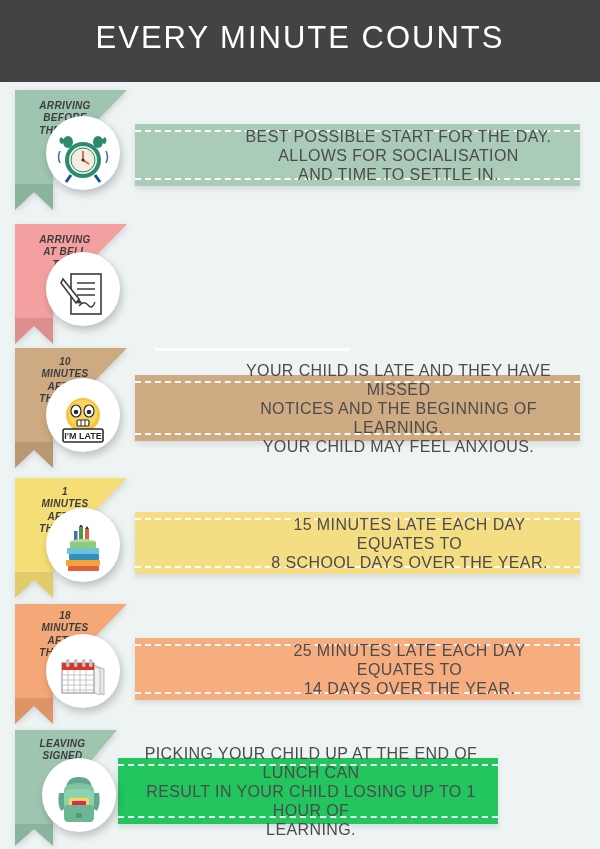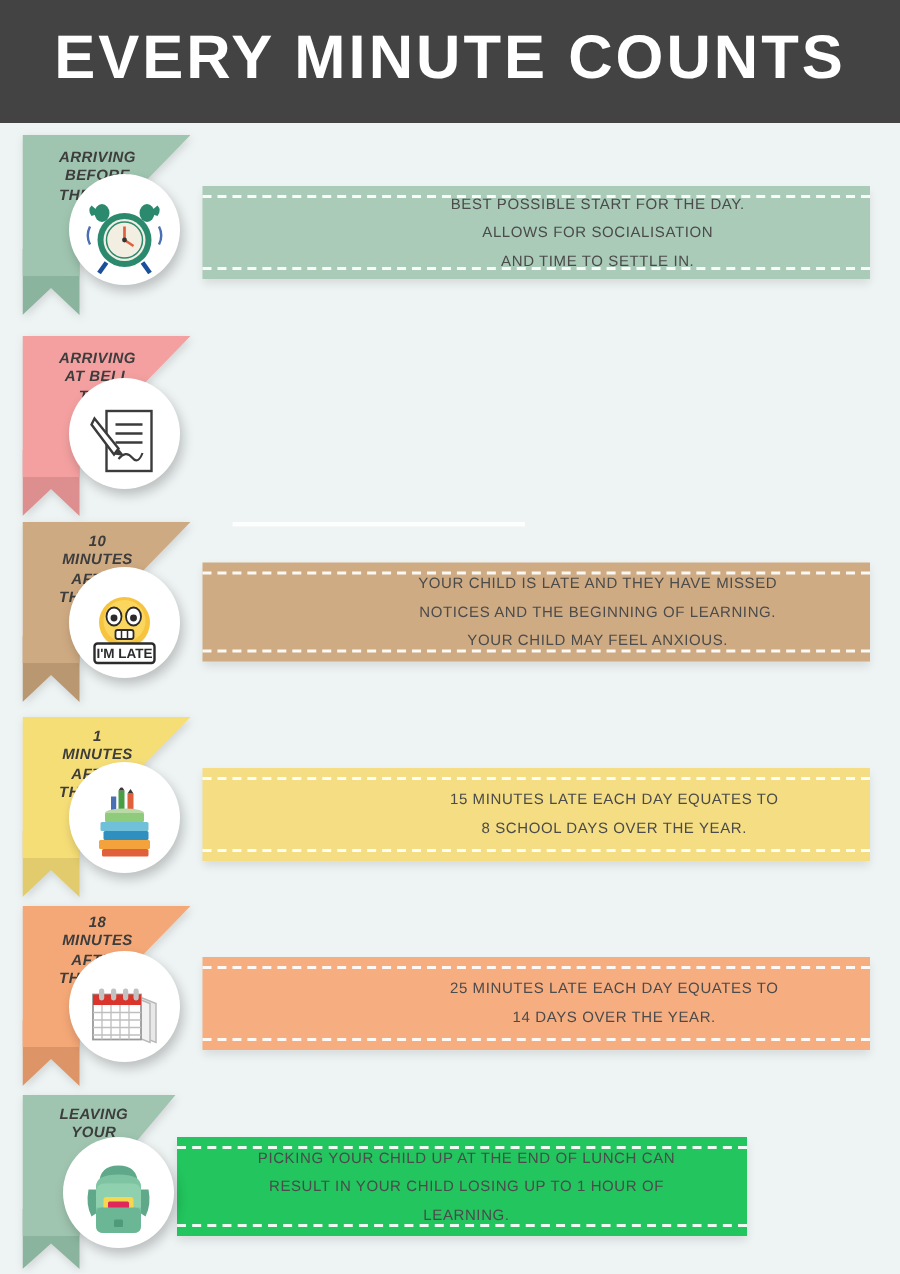--- a/index.html
+++ b/index.html
@@ -20,22 +20,22 @@
     position: absolute;
     left: 0; top: 0;
     width: 600px; height: 82px;
     background: #434343;
   }
   .header-title {
     position: absolute;
     left: 0; right: 0; top: 0; bottom: 0;
     display: flex; align-items: center; justify-content: center;
     color: #ffffff;
-    font-size: 41px;
-    font-weight: bold;
+    font-size: 31px;
+    font-weight: normal;
     letter-spacing: 2.0px;
     font-family: "Liberation Sans", sans-serif;
     padding-bottom: 6px;
   }
 
   
   .row { position: absolute; left: 0; width: 600px; }
 
   
   .bar {
@@ -50,21 +50,21 @@
   }
   .bar-text {
     position: absolute;
     left: 0; right: 0; top: 0; bottom: 0;
     display: flex;
     flex-direction: column;
     align-items: center;
     justify-content: center;
     text-align: center;
     color: #4b4b4b;
-    font-size: 10px;
+    font-size: 16px;
     line-height: 19px;
     letter-spacing: 0.4px;
     padding-left: 96px;
     padding-right: 14px;
     white-space: pre-line;
   }
   .bar-text.center-pad { padding-left: 118px; }
 
   
   .ribbon {
@@ -285,21 +285,21 @@
       <div class="bar-inner"></div>
       <div class="bar-text" style="padding-left:20px;">PICKING YOUR CHILD UP AT THE END OF LUNCH CAN
 RESULT IN YOUR CHILD LOSING UP TO 1 HOUR OF
 LEARNING.</div>
     </div>
     <svg class="ribbon" width="112" height="120" style="left:15px;top:0;" viewBox="0 0 112 120">
       <polygon points="0,76 38,76 38,116 19,99 0,116" fill="#8bb49e"></polygon>
       <polygon points="0,0 102,0 38,76 38,94 0,94" fill="#9fc5b0"></polygon>
     </svg>
     <div class="ribbon-label" style="left:15px;top:8px;width:95px;">LEAVING
-YOUR</div>
+SIGNED</div>
     <div class="icon-circle" style="left:42px;top:28px;width:74px;height:74px;">
       <svg class="icon-glyph" width="48" height="52" viewBox="0 0 48 52">
         <path d="M24 4 q-13 0 -13 13 l0 5 q0 -10 13 -10 q13 0 13 10 l0 -5 q0 -13 -13 -13 Z" fill="#5fa889"></path>
         <path d="M9 18 q0 -8 15 -8 q15 0 15 8 l0 26 q0 5 -5 5 l-20 0 q-5 0 -5 -5 Z" fill="#7ec4a2"></path>
         <path d="M9 22 q0 -6 6 -6 l18 0 q6 0 6 6 l0 10 l-30 0 Z" fill="#8fd1ae"></path>
         <rect x="14" y="25" width="20" height="13" rx="2" fill="#f5d84f"></rect>
         <rect x="17" y="28" width="14" height="7" rx="1" fill="#e0275b"></rect>
         <path d="M9 36 q0 -4 4 -4 l22 0 q4 0 4 4 l0 8 q0 5 -5 5 l-20 0 q-5 0 -5 -5 Z" fill="#6bb795"></path>
         <rect x="21" y="40" width="6" height="5" rx="1" fill="#4e9a79"></rect>
         <path d="M4 20 q-2 10 2 18 l3 -2 l0 -16 Z" fill="#5fa889"></path>

